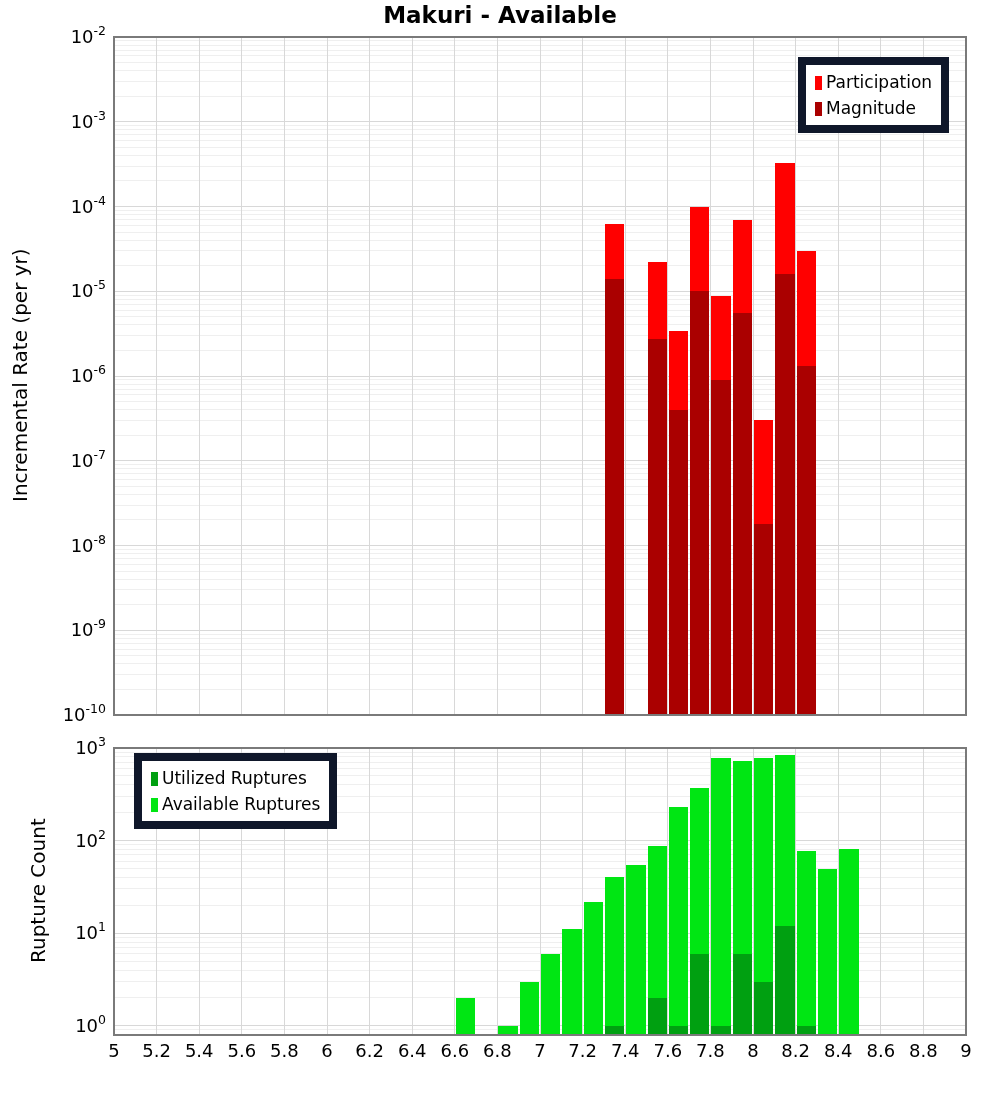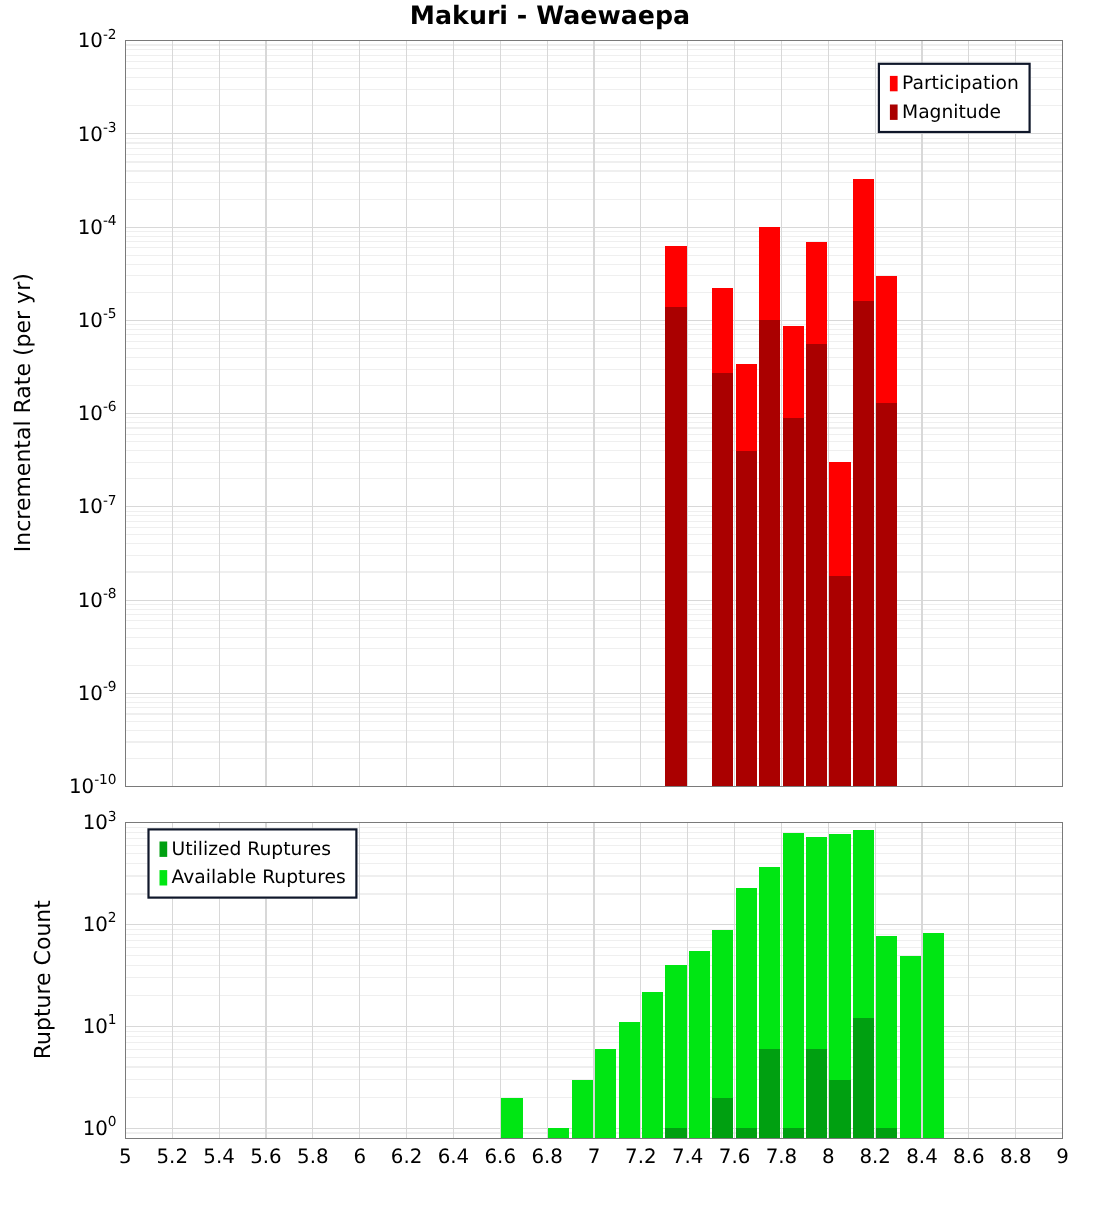--- a/index.html
+++ b/index.html
@@ -27,21 +27,21 @@
   .ylabel-top{left:8px;top:225px;height:300px;}
   .ylabel-bottom{left:26px;top:791px;height:200px;}
   .xlabel{
     position:absolute;left:114px;width:852px;top:1064px;
     text-align:center;font-size:20px;
   }
   svg.plot{position:absolute;left:0;top:0;}
   .legend{
     position:absolute;
     background:#ffffff;
-    border:2px solid #0f172a;
+    border:8px solid #0f172a;
     padding:4px 9px;
     line-height:26px;
     font-size:17px;
     z-index:3;
     white-space:nowrap;
   }
   .legend-rates{left:798px;top:57px;}
   .legend-counts{left:134px;top:753px;}
   .legend-item{display:block;}
   .swatch{
@@ -49,21 +49,21 @@
     width:7px;height:14px;
     margin-right:4px;
     vertical-align:-2px;
   }
 </style>
 </head>
 <body>
 
 <div class="figure">
 
-  <div class="chart-title">Makuri - Waewaepa</div>
+  <div class="chart-title">Makuri - Available</div>
 
   <div class="ylabel ylabel-top">Incremental Rate (per yr)</div>
   <div class="ylabel ylabel-bottom">Rupture Count</div>
 
   <svg id="plot" class="plot" width="1000" height="1100">
       <g>
         <line x1="114" y1="689.4877078674776" x2="966" y2="689.4877078674776" stroke="#EFEFEF" stroke-width="1" shape-rendering="crispEdges"></line>
         <line x1="114" y1="674.5639736625086" x2="966" y2="674.5639736625086" stroke="#EFEFEF" stroke-width="1" shape-rendering="crispEdges"></line>
         <line x1="114" y1="663.9754157349552" x2="966" y2="663.9754157349552" stroke="#EFEFEF" stroke-width="1" shape-rendering="crispEdges"></line>
         <line x1="114" y1="655.7622921325224" x2="966" y2="655.7622921325224" stroke="#EFEFEF" stroke-width="1" shape-rendering="crispEdges"></line>

